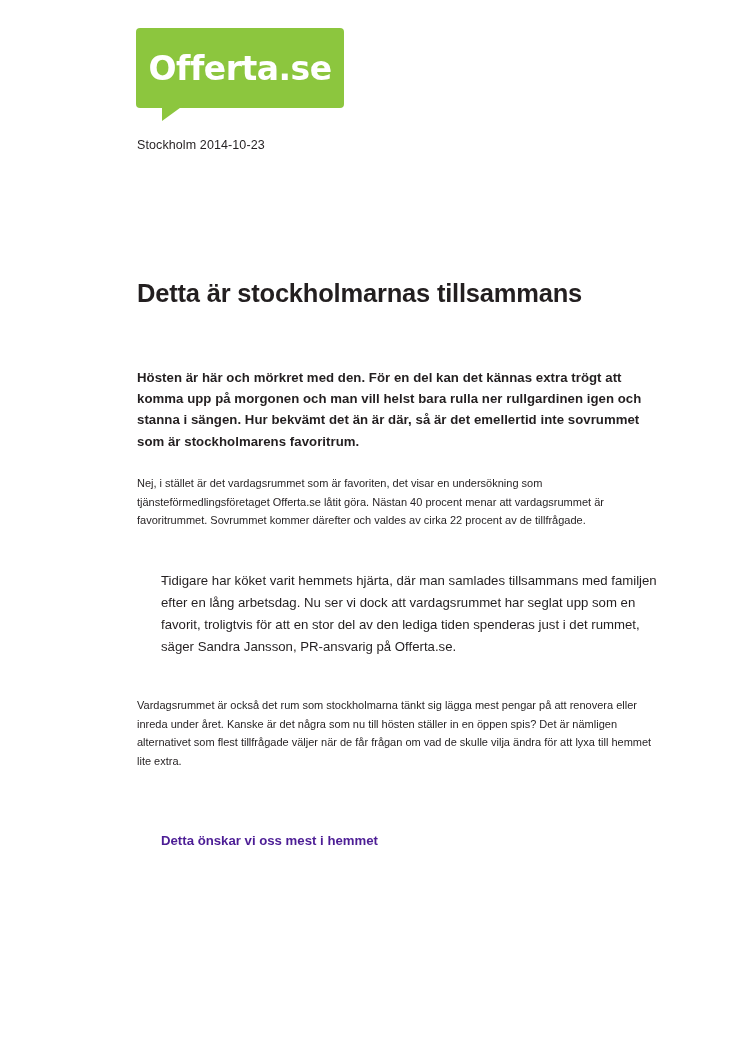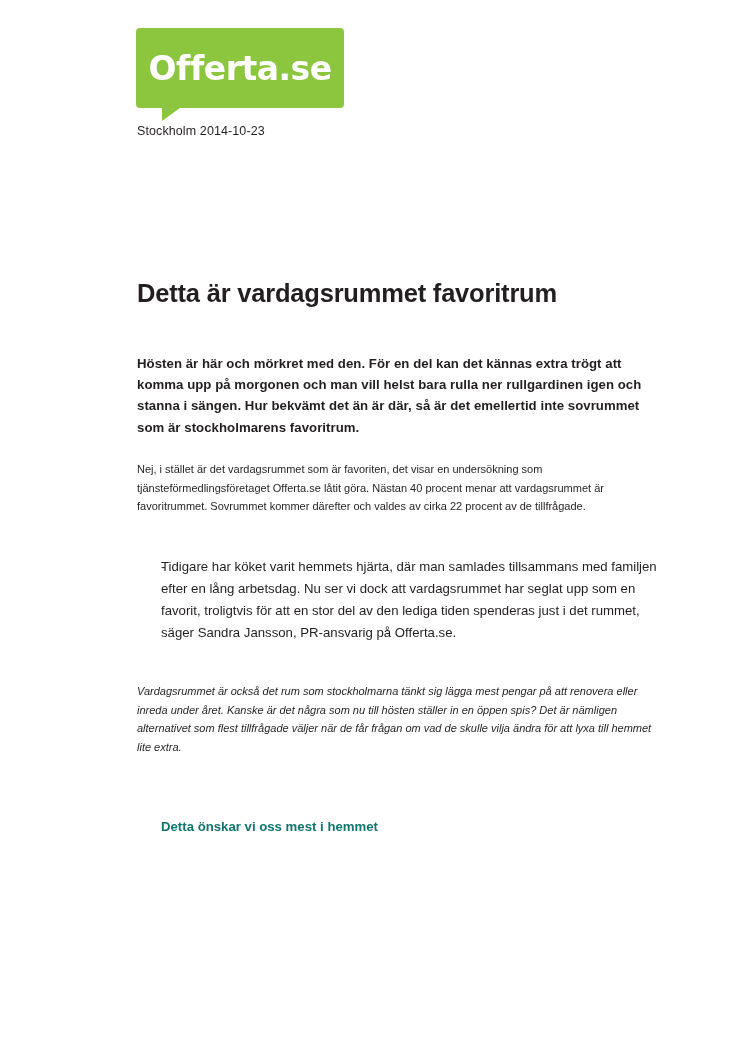--- a/index.html
+++ b/index.html
@@ -56,21 +56,21 @@
     font-weight: bold;
     color: #ffffff;
     letter-spacing: -0.5px;
     line-height: 1;
   }
 
   
   .dateline {
     position: absolute;
     left: 137px;
-    top: 124px;
+    top: 138px;
     font-size: 12.5px;
     color: #231f20;
     letter-spacing: 0.1px;
   }
 
   
   .content {
     position: absolute;
     left: 137px;
     top: 278px;
@@ -80,21 +80,21 @@
   h1.headline {
     margin: 0;
     font-size: 25.5px;
     font-weight: bold;
     line-height: 1.2;
     letter-spacing: -0.2px;
     color: #231f20;
   }
 
   p.lead {
-    margin: 44px 0 0 0;
+    margin: 58px 0 0 0;
     font-size: 13.2px;
     font-weight: bold;
     line-height: 1.62;
     color: #231f20;
     letter-spacing: 0.05px;
   }
 
   p.body {
     margin: 22px 0 0 0;
     font-size: 11px;
@@ -116,28 +116,27 @@
   }
   .quote .qtext {
     display: block;
     font-size: 13.2px;
     line-height: 1.68;
     color: #231f20;
   }
 
   p.body.after-quote {
     margin-top: 38px;
-    font-style: italic;
   }
 
   h2.subhead {
     margin: 60px 0 0 0;
     font-size: 13.2px;
     font-weight: bold;
-    color: #0f766e;
+    color: #4c1d95;
     line-height: 1.6;
     padding-left: 24px;
   }
 
   ol.wishlist {
     margin: 12px 0 0 0;
     padding-left: 36px;
     font-size: 13.2px;
     line-height: 1.72;
     color: #231f20;
@@ -154,21 +153,21 @@
   <div class="logo-wrap">
     <div class="logo-box">
       <span class="logo-text">Offerta.se</span>
     </div>
   </div>
 
   <div class="dateline">Stockholm 2014-10-23</div>
 
   <div class="content">
 
-    <h1 class="headline">Detta är vardagsrummet favoritrum</h1>
+    <h1 class="headline">Detta är stockholmarnas tillsammans</h1>
 
     <p class="lead">Hösten är här och mörkret med den. För en del kan det kännas extra trögt att komma upp på morgonen och man vill helst bara rulla ner rullgardinen igen och stanna i sängen. Hur bekvämt det än är där, så är det emellertid inte sovrummet som är stockholmarens favoritrum.</p>
 
     <p class="body">Nej, i stället är det vardagsrummet som är favoriten, det visar en undersökning som tjänsteförmedlingsföretaget Offerta.se låtit göra. Nästan 40 procent menar att vardagsrummet är favoritrummet. Sovrummet kommer därefter och valdes av cirka 22 procent av de tillfrågade.</p>
 
     <div class="quote">
       <span class="dash">-</span>
       <span class="qtext">Tidigare har köket varit hemmets hjärta, där man samlades tillsammans med familjen efter en lång arbetsdag. Nu ser vi dock att vardagsrummet har seglat upp som en favorit, troligtvis för att en stor del av den lediga tiden spenderas just i det rummet, säger Sandra Jansson, PR-ansvarig på Offerta.se.</span>
     </div>
 

